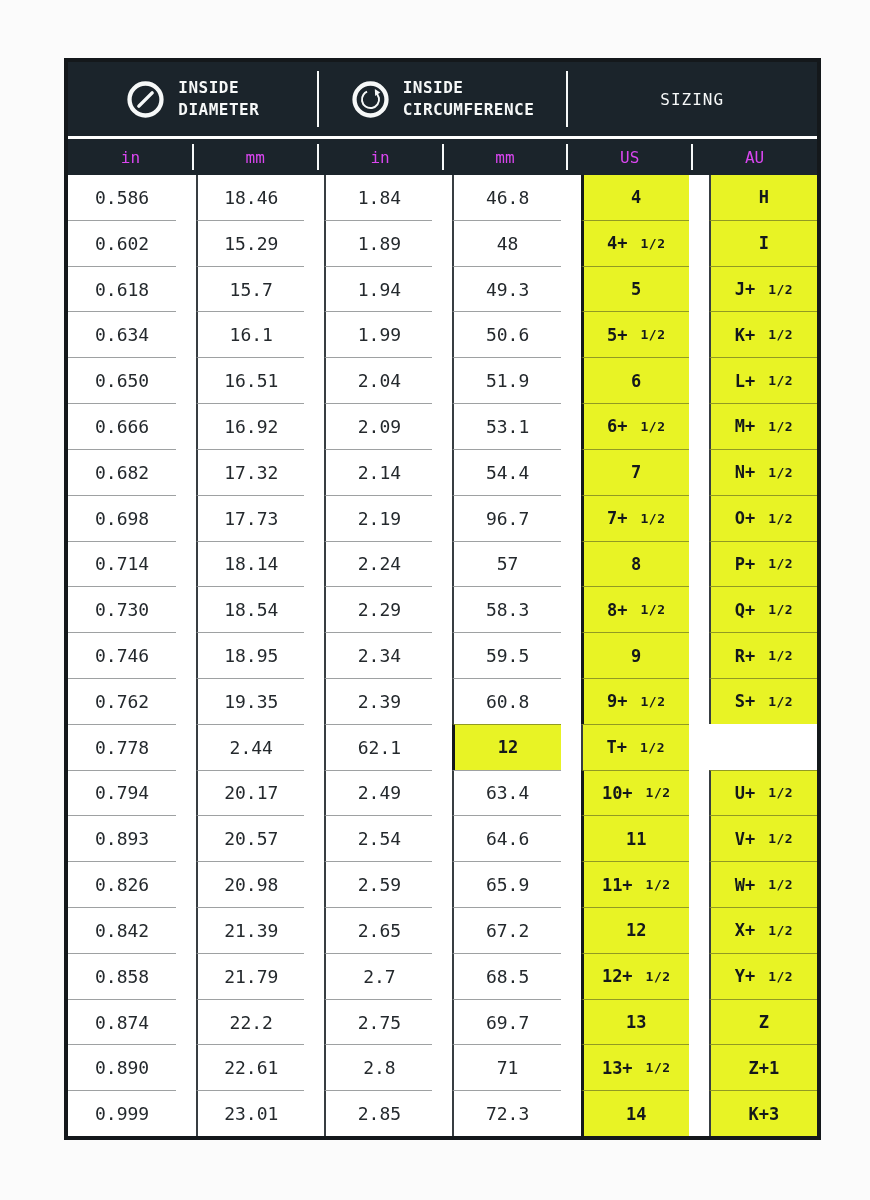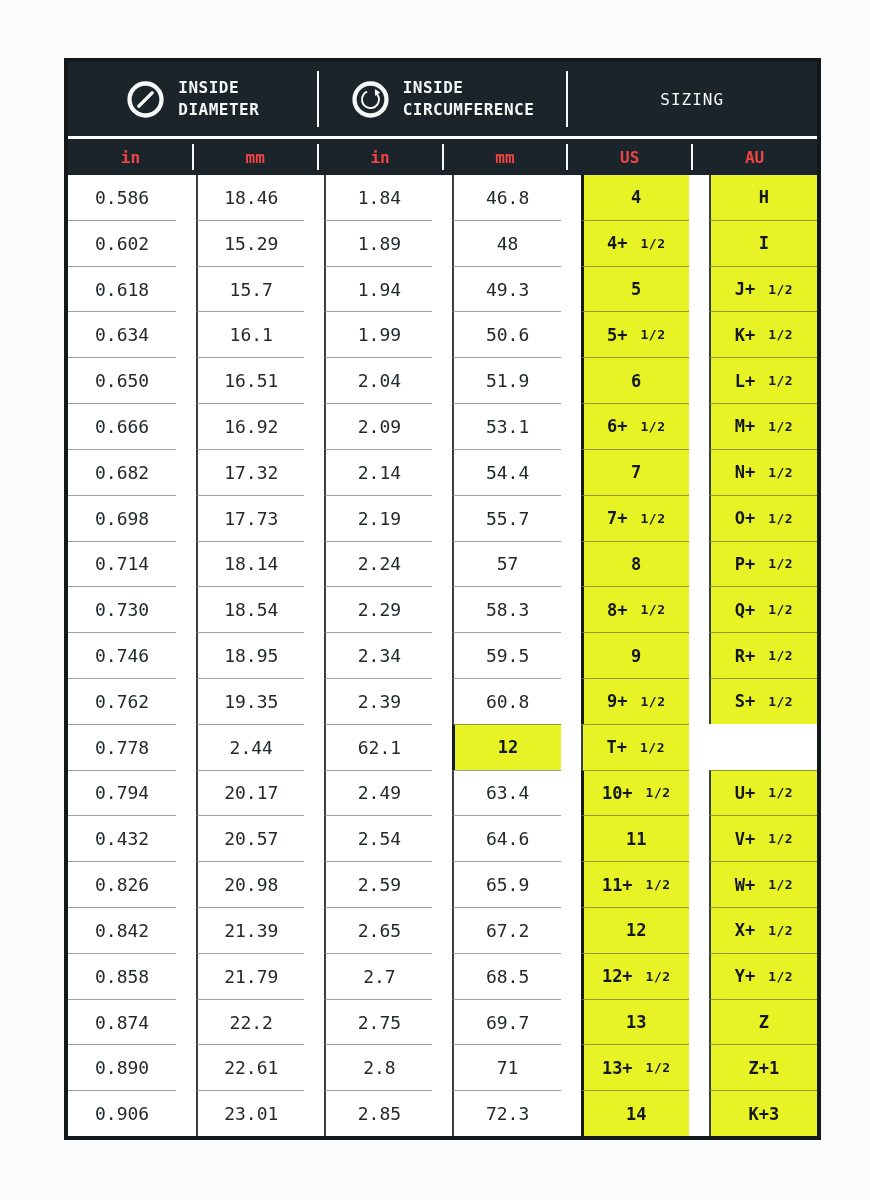--- a/index.html
+++ b/index.html
@@ -76,23 +76,23 @@
     background: #1b242b;
     display: grid;
     grid-template-columns: repeat(6, 1fr);
     flex: 0 0 auto;
   }
   .subcol {
     position: relative;
     display: flex;
     align-items: center;
     justify-content: center;
-    color: #ef4444;
+    color: #d946ef;
     font-size: 16px;
-    font-weight: bold;
+    font-weight: normal;
   }
   .subcol + .subcol::before {
     content: '';
     position: absolute;
     left: -1px;
     top: 5px;
     bottom: 5px;
     width: 2px;
     background: #f6f8f8;
   }
@@ -254,21 +254,21 @@
           <div class="cell hl us-col">7</div>
           <div class="cell hl">
             <span>N+</span>
             <span class="frac">1/2</span>
           </div>
         </div>
         <div class="row">
           <div class="cell">0.698</div>
           <div class="cell">17.73</div>
           <div class="cell">2.19</div>
-          <div class="cell">55.7</div>
+          <div class="cell">96.7</div>
           <div class="cell hl us-col">
             <span>7+</span>
             <span class="frac">1/2</span>
           </div>
           <div class="cell hl">
             <span>O+</span>
             <span class="frac">1/2</span>
           </div>
         </div>
         <div class="row">
@@ -339,21 +339,21 @@
           <div class="cell hl us-col">
             <span>10+</span>
             <span class="frac">1/2</span>
           </div>
           <div class="cell hl">
             <span>U+</span>
             <span class="frac">1/2</span>
           </div>
         </div>
         <div class="row">
-          <div class="cell">0.432</div>
+          <div class="cell">0.893</div>
           <div class="cell">20.57</div>
           <div class="cell">2.54</div>
           <div class="cell">64.6</div>
           <div class="cell hl us-col">11</div>
           <div class="cell hl">
             <span>V+</span>
             <span class="frac">1/2</span>
           </div>
         </div>
         <div class="row">
@@ -408,21 +408,21 @@
           <div class="cell">22.61</div>
           <div class="cell">2.8</div>
           <div class="cell">71</div>
           <div class="cell hl us-col">
             <span>13+</span>
             <span class="frac">1/2</span>
           </div>
           <div class="cell hl">Z+1</div>
         </div>
         <div class="row">
-          <div class="cell">0.906</div>
+          <div class="cell">0.999</div>
           <div class="cell">23.01</div>
           <div class="cell">2.85</div>
           <div class="cell">72.3</div>
           <div class="cell hl us-col">14</div>
           <div class="cell hl">K+3</div>
         </div>
       </div>
 
   </div>
 </div>

